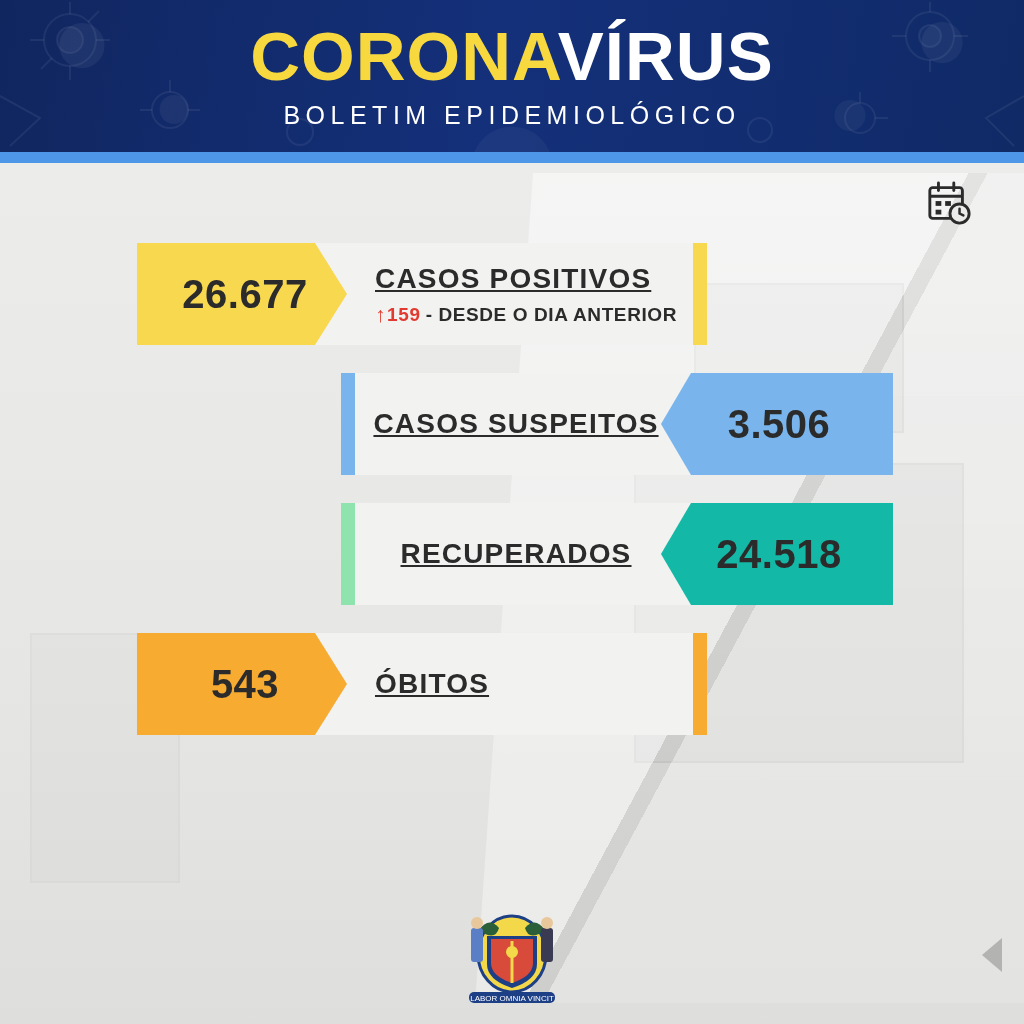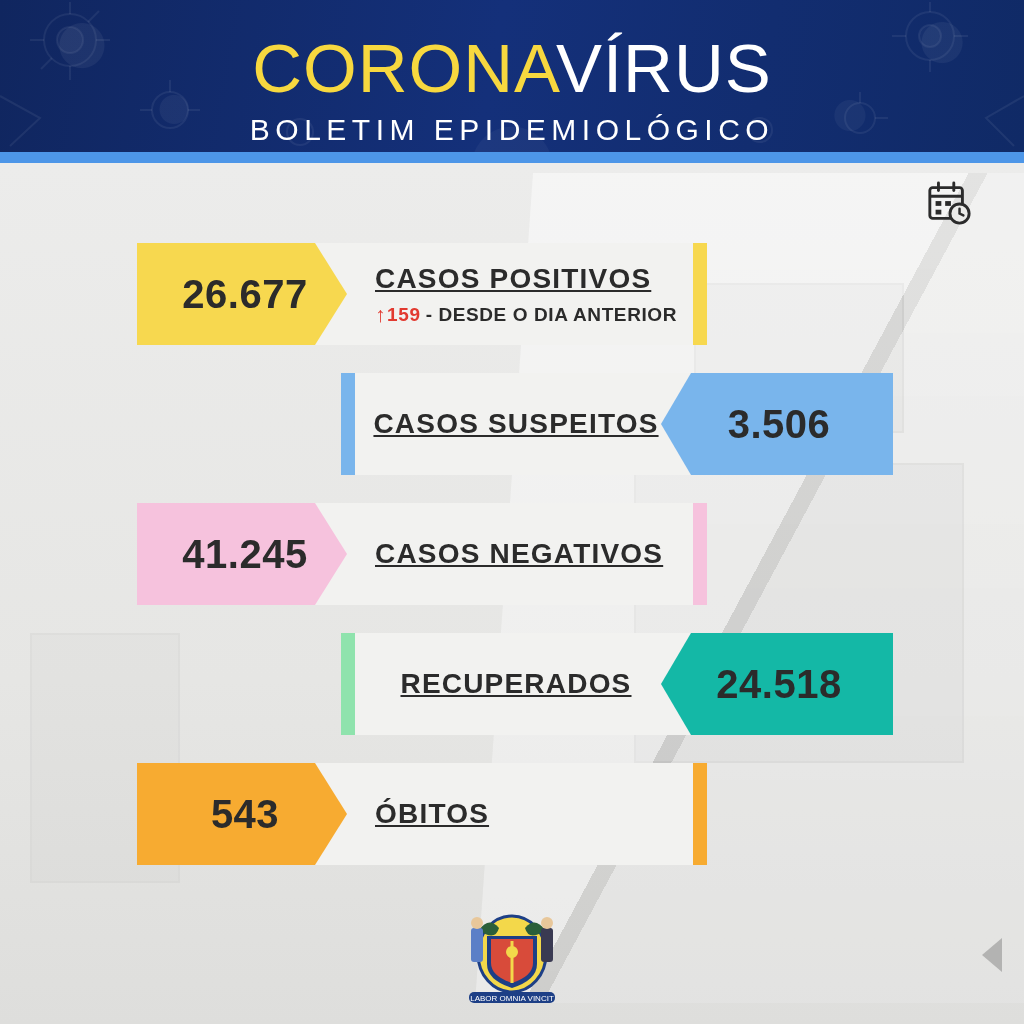--- a/index.html
+++ b/index.html
@@ -36,32 +36,31 @@
     opacity: .5;
   }
   .header-inner {
     position: relative;
     z-index: 2;
     text-align: center;
     padding-top: 22px;
   }
   .title {
     font-size: 69px;
-    font-weight: normal;
+    font-weight: bold;
     letter-spacing: 1px;
     line-height: 1;
     white-space: nowrap;
-    margin-top: 12px;
   }
   .title .p1 { color: #f7d83f; }
   .title .p2 { color: #ffffff; }
   .subtitle {
     margin-top: 10px;
     color: #ffffff;
-    font-size: 30px;
+    font-size: 25px;
     letter-spacing: 5.5px;
     font-weight: 400;
   }
   .header-rule {
     width: 100%;
     height: 11px;
     background: #4d96e8;
   }
 
   
@@ -324,31 +323,20 @@
         <div class="start-cap" id="e1" style="background: rgb(121, 181, 236);"></div>
         <div class="label-block">
           <span class="label">CASOS SUSPEITOS</span>
         </div>
         <div class="num-block" id="c1" style="background: rgb(121, 181, 236);">
           <span class="num">3.506</span>
         </div>
       </div>
     </div>
 
-    <div class="stat-row">
-      <div class="bar left-num">
-        <div class="num-block" id="c2" style="background: rgb(246, 194, 221);">
-          <span class="num">41.245</span>
-        </div>
-        <div class="label-block">
-          <span class="label">CASOS NEGATIVOS</span>
-        </div>
-        <div class="end-cap" id="e2" style="background: rgb(246, 194, 221);"></div>
-      </div>
-    </div>
 
     <div class="stat-row">
       <div class="bar right-num">
         <div class="start-cap" id="e3" style="background: rgb(143, 227, 173);"></div>
         <div class="label-block">
           <span class="label">RECUPERADOS</span>
         </div>
         <div class="num-block" id="c3" style="background: #14b8a6;">
           <span class="num">24.518</span>
         </div>

